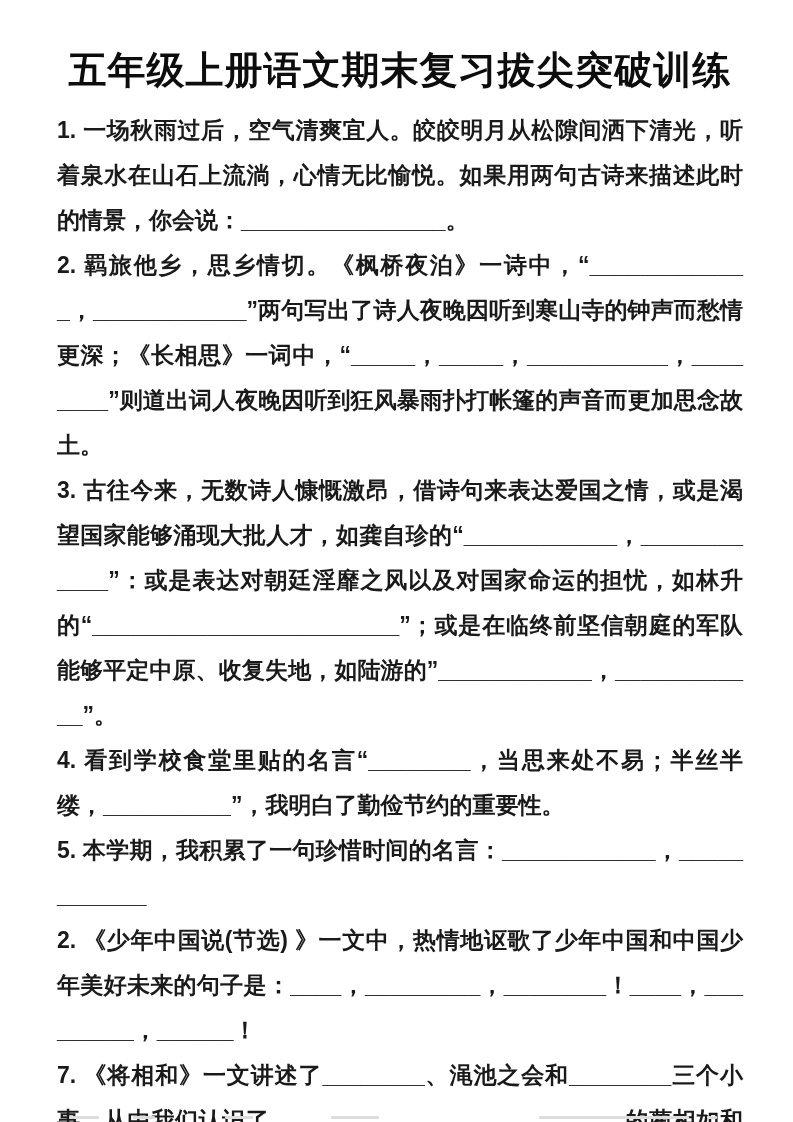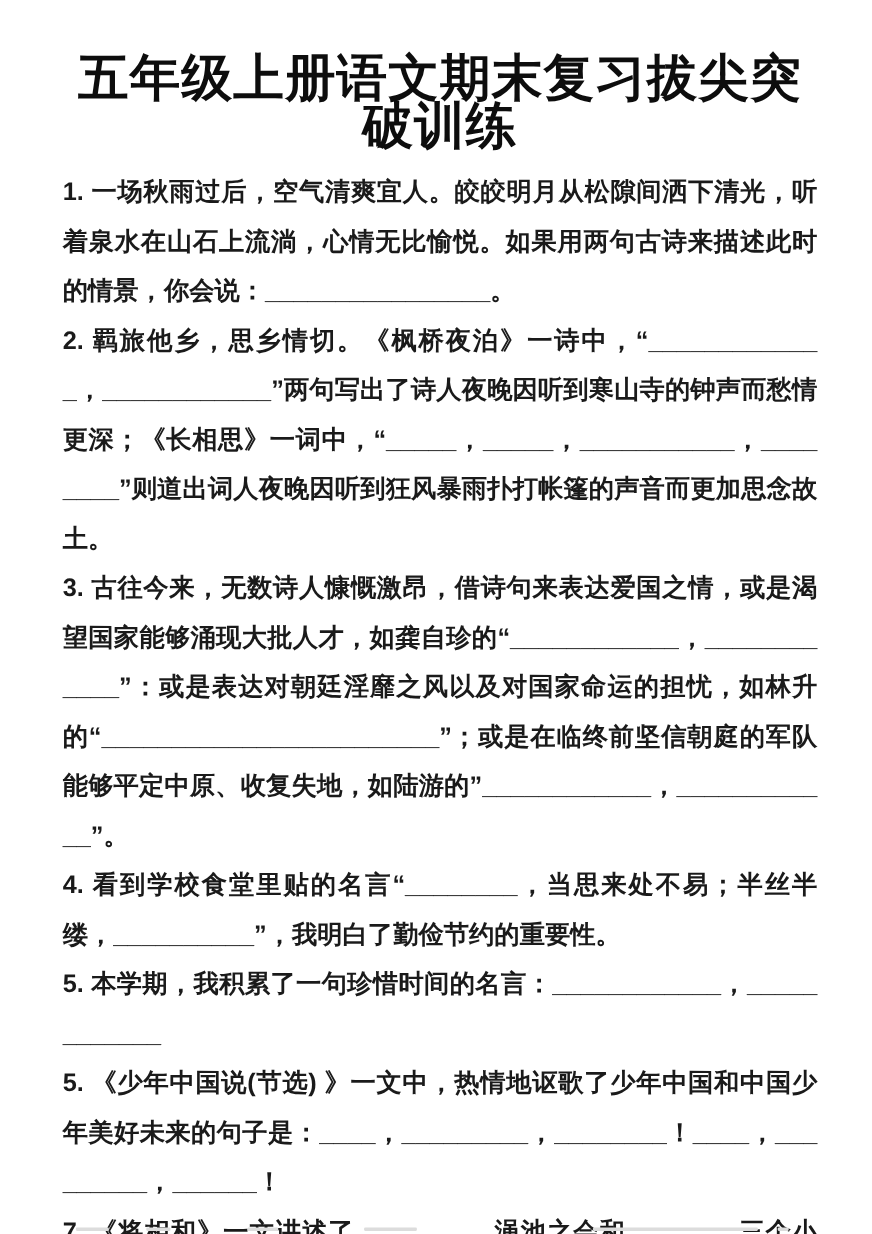--- a/index.html
+++ b/index.html
@@ -14,21 +14,21 @@
     height: 1122px;
     margin: 0 auto;
     background: #ffffff;
     padding: 30px 50px 0 57px;
     overflow: hidden;
     font-family: "Liberation Sans", "DejaVu Sans", sans-serif;
     color: #1a1a1a;
   }
   .doc-title {
     margin: 18px 0 16px 0;
-    font-size: 46px;
+    font-size: 38px;
     line-height: 44px;
     font-weight: 900;
     text-align: center;
     letter-spacing: 1px;
     color: #0d0d0d;
     font-family: "Liberation Sans", "DejaVu Sans", sans-serif;
   }
   .question-list {
     margin-top: 14px;
   }
@@ -71,21 +71,21 @@
 <div class="page">
 
   <h1 class="doc-title">五年级上册语文期末复习拔尖突破训练</h1>
 
   <div class="question-list">
     <p class="question">1. 一场秋雨过后，空气清爽宜人。皎皎明月从松隙间洒下清光，听着泉水在山石上流淌，心情无比愉悦。如果用两句古诗来描述此时的情景，你会说：________________。</p>
     <p class="question">2. 羁旅他乡，思乡情切。《枫桥夜泊》一诗中，“_____________，____________”两句写出了诗人夜晚因听到寒山寺的钟声而愁情更深；《长相思》一词中，“_____，_____，___________，________”则道出词人夜晚因听到狂风暴雨扑打帐篷的声音而更加思念故土。</p>
     <p class="question">3. 古往今来，无数诗人慷慨激昂，借诗句来表达爱国之情，或是渴望国家能够涌现大批人才，如龚自珍的“____________，____________”：或是表达对朝廷淫靡之风以及对国家命运的担忧，如林升的“________________________”；或是在临终前坚信朝庭的军队能够平定中原、收复失地，如陆游的”____________，____________”。</p>
     <p class="question">4. 看到学校食堂里贴的名言“________，当思来处不易；半丝半缕，__________”，我明白了勤俭节约的重要性。</p>
     <p class="question">5. 本学期，我积累了一句珍惜时间的名言：____________，____________</p>
-    <p class="question">5. 《少年中国说(节选) 》一文中，热情地讴歌了少年中国和中国少年美好未来的句子是：____，_________，________！____，_________，______！</p>
+    <p class="question">2. 《少年中国说(节选) 》一文中，热情地讴歌了少年中国和中国少年美好未来的句子是：____，_________，________！____，_________，______！</p>
     <p class="question">7. 《将相和》一文讲述了________、渑池之会和________三个小事，从中我们认识了________、________、________的蔺相如和________的廉颇。</p>
 
   </div>
 
   <div class="cutoff-strip">
     <i></i>
       <i></i>
       <i></i>
       <i></i>
       <i></i>

